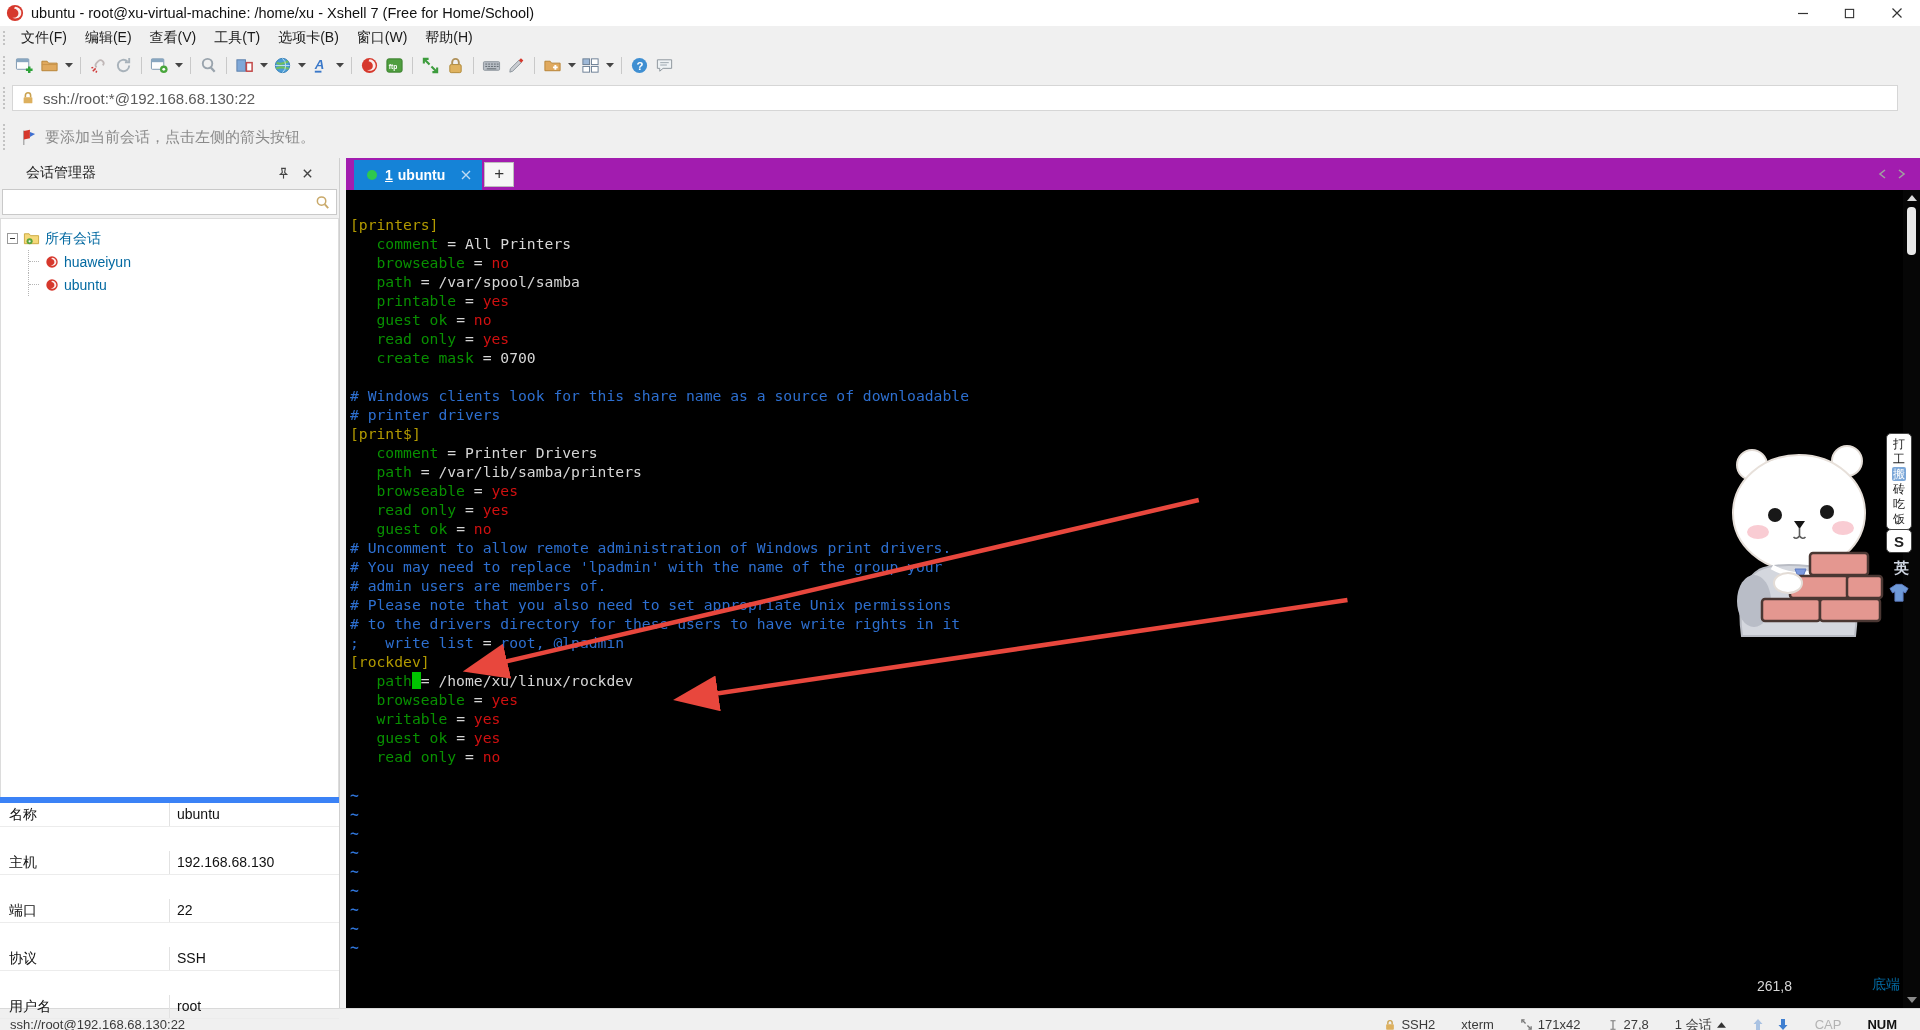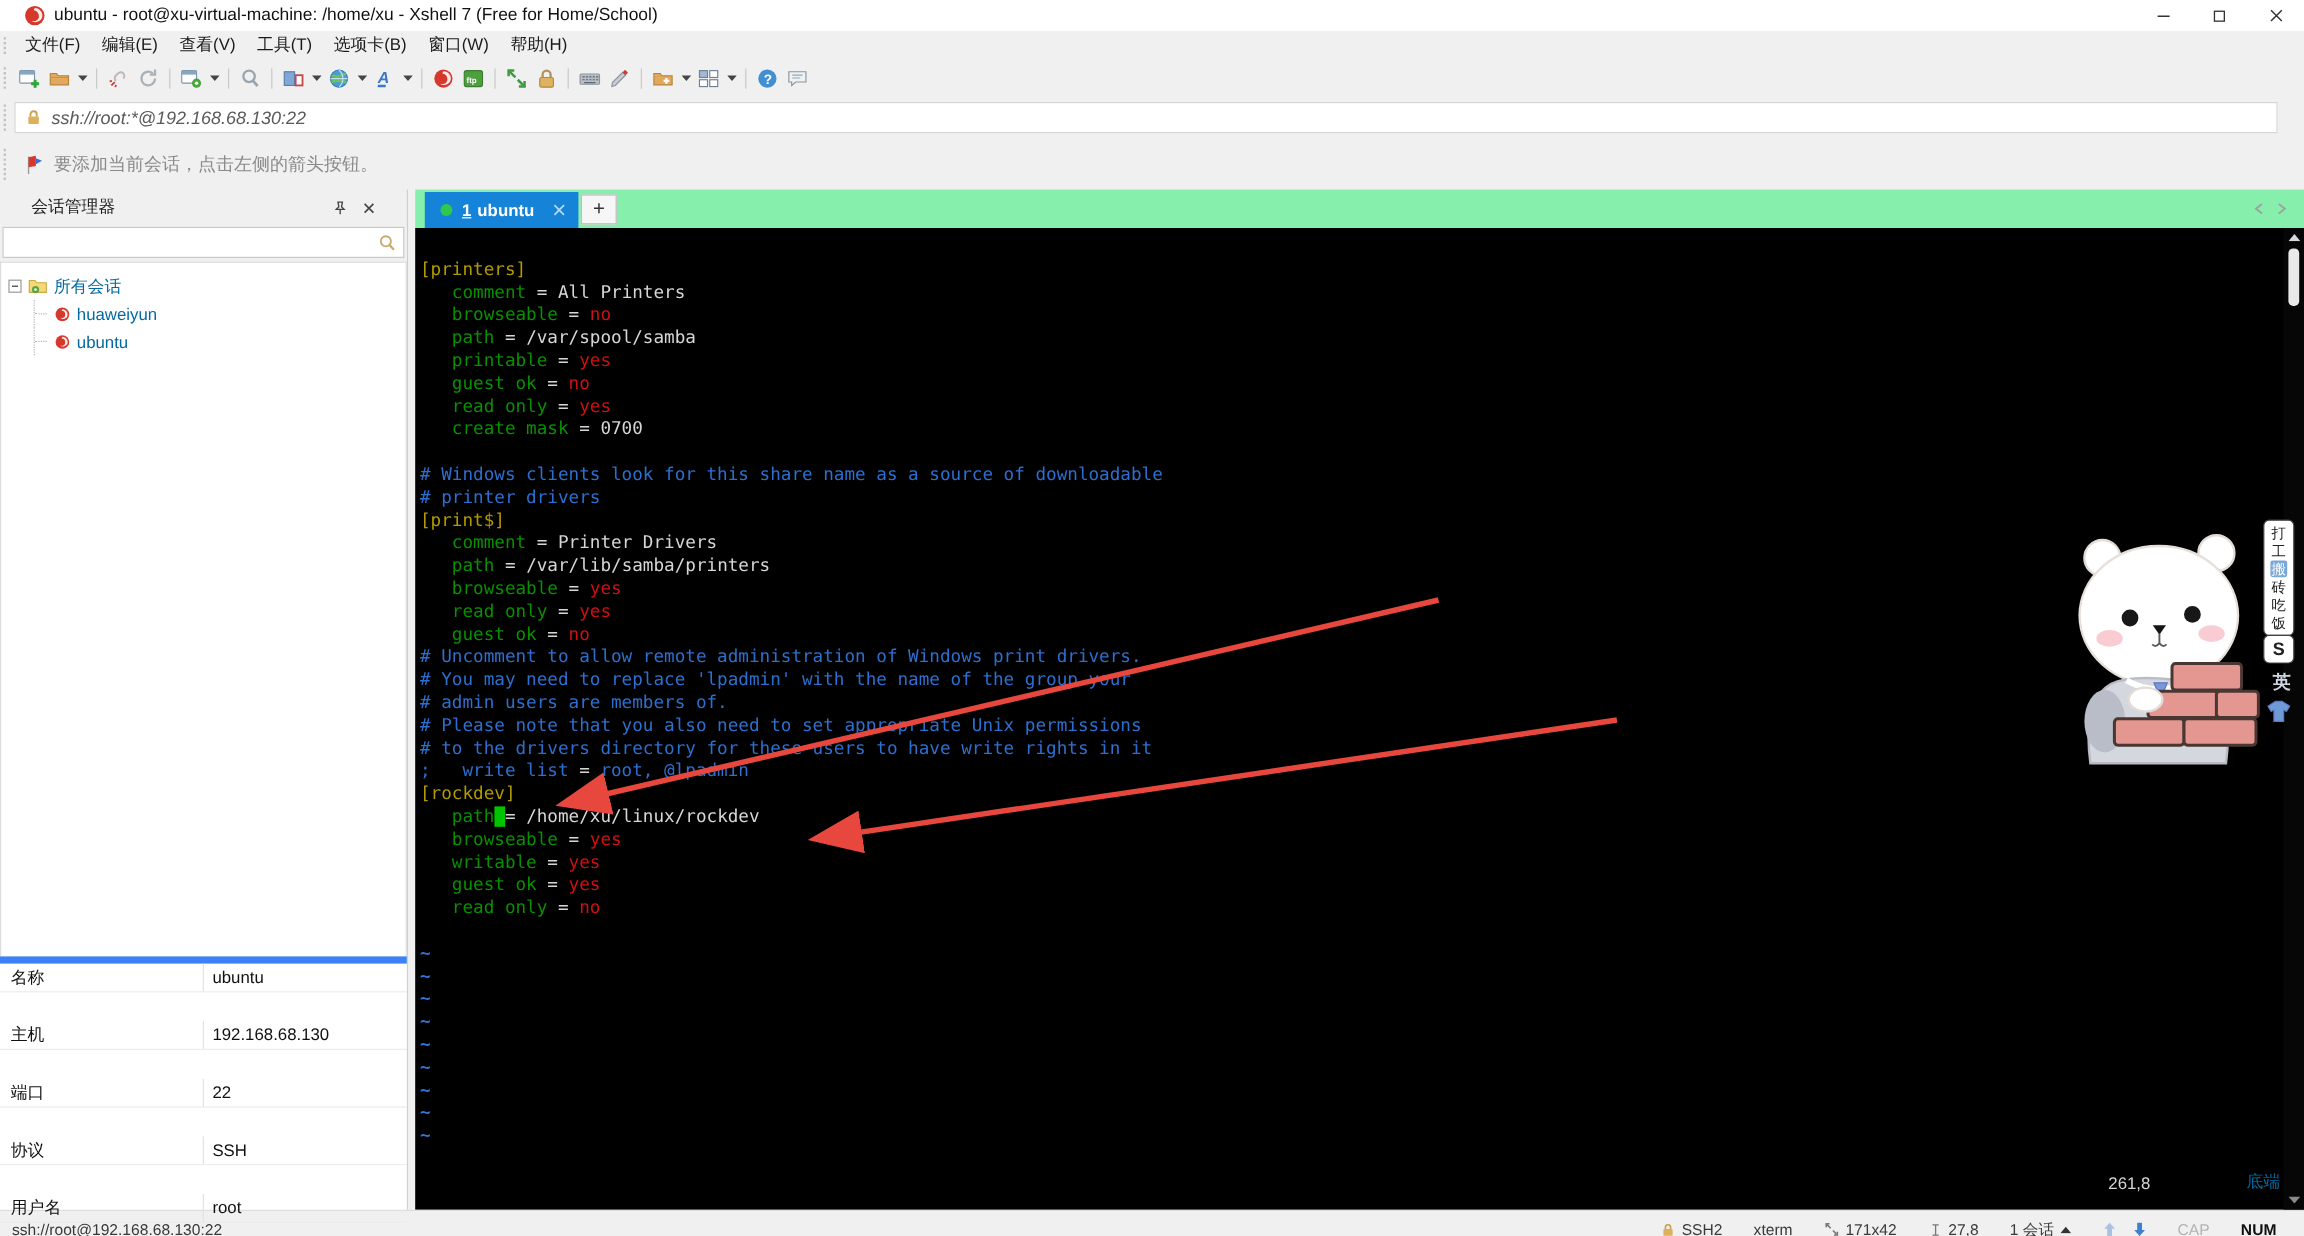--- a/index.html
+++ b/index.html
@@ -1,37 +1,37 @@
 <!DOCTYPE html>
 <html><head>
 <meta charset="utf-8">
 <style>
   *{box-sizing:border-box;margin:0;padding:0;}
   html,body{width:1920px;height:1030px;overflow:hidden;}
   body{font-family:"Liberation Sans","DejaVu Sans",sans-serif;font-size:14px;background:#f0f0f0;color:#222;}
   svg{display:block;}
 
   
-  .titlebar{height:26px;background:#fff;display:flex;align-items:center;padding-left:20px;}
+  .titlebar{height:26px;background:#fff;display:flex;align-items:center;padding-left:6px;}
   .titlebar .logo{width:18px;height:18px;margin-right:7px;}
   .title-text{font-size:14.5px;color:#111;}
   .win-controls{margin-left:auto;display:flex;height:100%;}
   .win-btn{width:47px;height:100%;display:flex;align-items:center;justify-content:center;}
 
   
   .bar{display:flex;align-items:center;background:#f0f0f0;}
   .grip::before{content:"";align-self:center;height:60%;border-left:2px dotted #c3c3c3;margin:0 7px 0 3px;}
   .menubar{height:24px;}
   .menu-item{padding:2px 9px;font-size:14px;color:#1a1a1a;}
   .toolbar{height:30px;}
   .tb-icon{width:25px;height:24px;display:flex;align-items:center;justify-content:center;}
   .tb-icon svg{width:19px;height:19px;}
   .tb-dd{width:13px;height:24px;display:flex;align-items:center;justify-content:center;}
   .tb-sep{width:1px;height:17px;background:#c9c9c9;margin:0 5px;}
-  .addressbar{height:36px;padding-right:22px;font-style:italic;}
+  .addressbar{height:36px;padding-right:22px;}
   .address-input{flex:1;height:26px;background:#fff;border:1px solid #d6d6d6;display:flex;align-items:center;padding:0 8px;gap:8px;color:#5a5a5a;font-size:15px;}
   .infobar{height:42px;color:#8a8a8a;font-size:15px;gap:9px;}
 
   
   .main{display:flex;height:850px;}
   .sidebar{width:340px;display:flex;flex-direction:column;background:#f0f0f0;border-right:1px solid #cfcfcf;}
   .splitter{width:6px;background:#f0f0f0;}
   .sb-header{height:30px;display:flex;align-items:center;padding:0 26px;gap:12px;font-size:14px;color:#222;}
   .sb-header .spacer{flex:1;}
   .sb-searchrow{height:30px;padding:1px 2px 3px 2px;background:#f0f0f0;}
@@ -44,21 +44,21 @@
   .conn{width:12px;height:23px;border-left:1px dotted #b5b5b5;position:relative;flex:none;}
   .conn::after{content:"";position:absolute;top:11px;left:0;width:10px;border-top:1px dotted #b5b5b5;}
   .sb-props{height:211px;background:#fff;border-top:6px solid #3b82f6;display:flex;flex-direction:column;gap:24px;}
   .prop-row{display:flex;height:24px;border-bottom:1px solid #ececec;flex:none;font-size:14px;}
   .prop-label{width:170px;border-right:1px solid #e2e2e2;padding:3px 0 0 9px;color:#111;}
   .prop-value{flex:1;padding:3px 0 0 7px;color:#111;}
   .props-fill{flex:1;border-right:none;}
 
   
   .content{flex:1;display:flex;flex-direction:column;min-width:0;}
-  .tabbar{height:32px;background:#86efac;display:flex;align-items:flex-end;padding-left:8px;position:relative;text-align:right;}
+  .tabbar{height:32px;background:#a21caf;display:flex;align-items:flex-end;padding-left:8px;position:relative;text-align:right;}
   .tab-active{height:30px;background:#1583d7;color:#fff;display:flex;align-items:center;padding:0 11px 0 13px;gap:8px;font-size:14px;font-weight:bold;}
   .tab-dot{width:10px;height:10px;border-radius:50%;background:#2ec84e;flex:none;}
   .tab-label u{text-decoration:underline;}
   .tab-name{margin-left:5px;}
   .tab-close{margin-left:8px;opacity:.85;display:flex;}
   .tab-new{width:30px;height:25px;background:#f6f6f6;border:1px solid #bdbdbd;display:flex;align-items:center;justify-content:center;align-self:center;margin-left:2px;font-size:17px;color:#333;}
   .tab-nav{position:absolute;right:14px;top:0;bottom:0;display:flex;align-items:center;gap:12px;}
 
   
   .terminal-wrap{flex:1;display:flex;background:#000;position:relative;min-height:0;}

